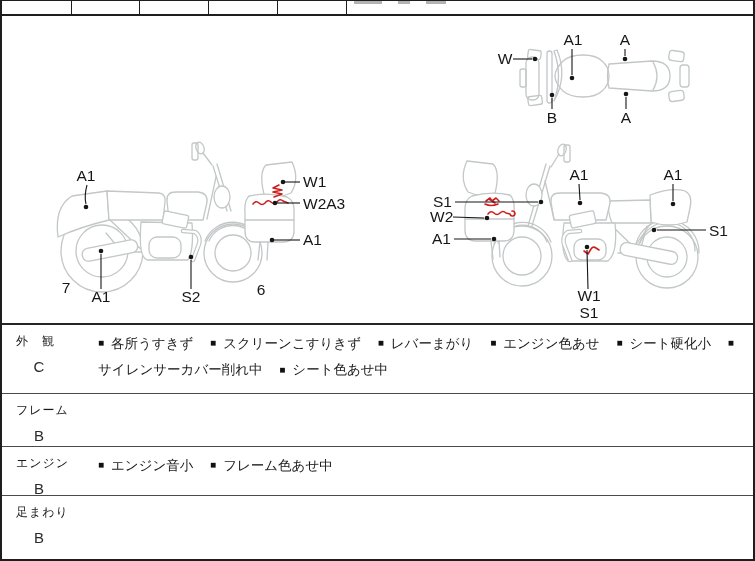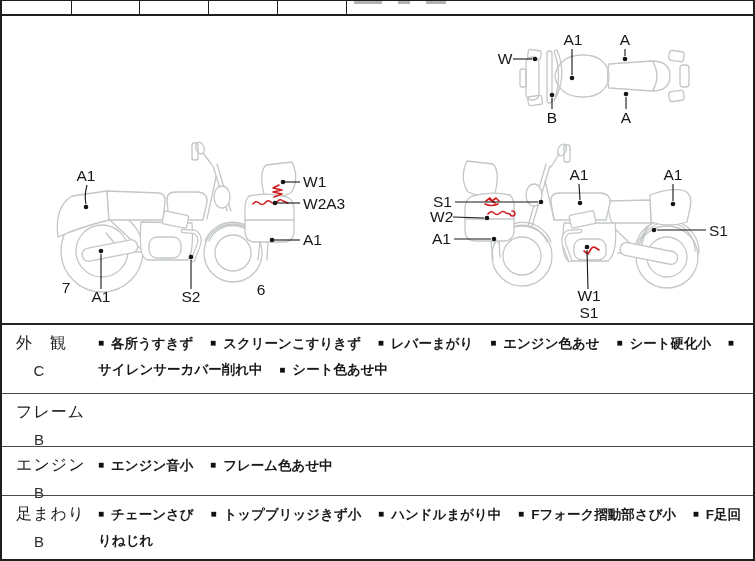--- a/index.html
+++ b/index.html
@@ -23,25 +23,25 @@
   .ldr{fill:none;stroke:#161616;stroke-width:1.1;}
   .dot{fill:#161616;}
   .lbl{font-size:15.5px;fill:#161616;}
   .dmg{fill:none;stroke:#cf1d1d;stroke-width:1.6;stroke-linecap:round;stroke-linejoin:round;}
   
   .row{position:absolute;left:0;width:755px;box-sizing:border-box;display:flex;
        padding:8px 10px 0 14px;background:transparent;}
   .row-first{border-top:2px solid #262626;}
   .row-next{border-top:1px solid #4a4a4a;}
   .cat{width:82px;flex:0 0 82px;}
-  .cat-name{font-size:16px;letter-spacing:1px;white-space:nowrap;}
+  .cat-name{font-size:12px;letter-spacing:1px;white-space:nowrap;}
   .cat-grade{width:46px;margin-top:8px;text-align:center;font-size:15px;color:#2a2a2a;}
   .items{flex:0 0 auto;width:646px;font-size:13.5px;line-height:26px;
          word-break:normal;overflow-wrap:anywhere;margin-top:-3px;}
-  .item{margin-right:13px;font-weight:bold;}
+  .item{margin-right:13px;}
   .item::before{content:"■";font-size:10px;margin-right:7px;vertical-align:1.5px;color:#111;}
 </style>
 </head>
 <body>
 
 <div class="sheet">
 
   <div class="top-strip">
     <div class="vline" style="left:69px"></div>
     <div class="vline" style="left:137px"></div>
@@ -231,22 +231,15 @@
       <span class="item">エンジン音小</span>
       <span class="item">フレーム色あせ中</span>
     </div>
   </div>
 
   <div class="row row-next" style="top:494px;height:65px">
     <div class="cat">
       <div class="cat-name">足まわり</div>
       <div class="cat-grade">B</div>
     </div>
-    <div class="items">
-      <span class="item">チェーンさび</span>
-      <span class="item">トップブリッジきず小</span>
-      <span class="item">ハンドルまがり中</span>
-      <span class="item">Fフォーク摺動部さび小</span>
-      <span class="item">F足回りねじれ</span>
-    </div>
   </div>
 
 </div>
 
 </body></html>

